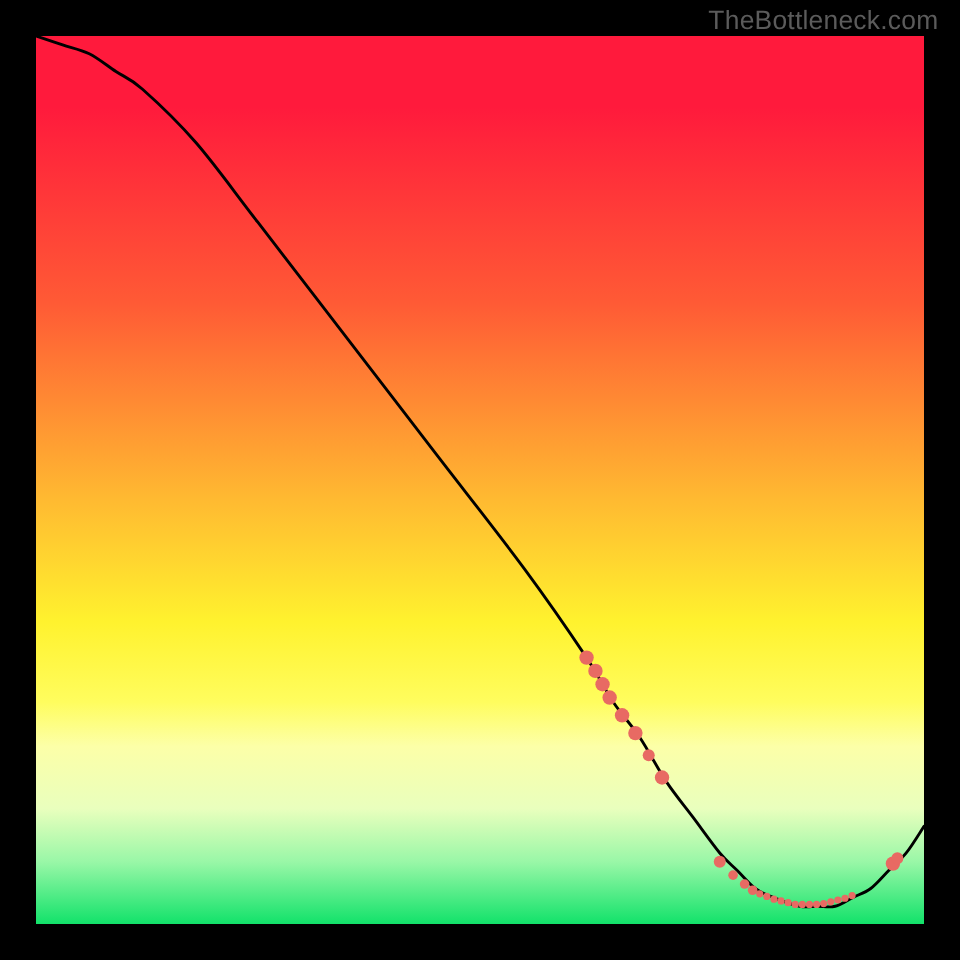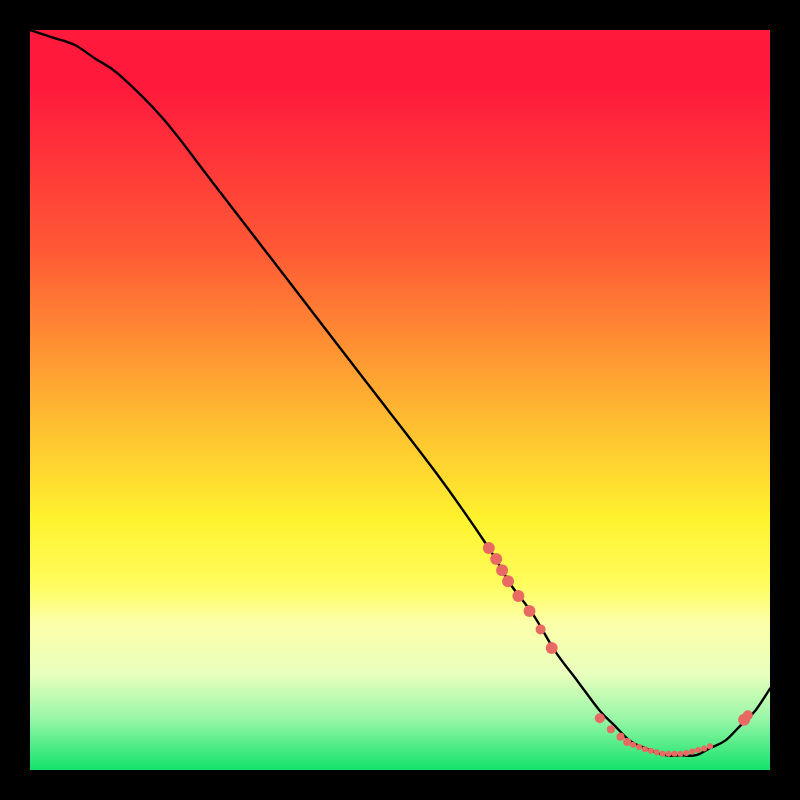--- a/index.html
+++ b/index.html
@@ -54,20 +54,21 @@
     top: 0;
     width: 740px;
     height: 740px;
     display: block;
   }
 </style>
 </head>
 <body>
 
 <div class="frame">
+  <div class="watermark">TheBottleneck.com</div>
 
   <div class="plot-area">
     <svg class="overlay" viewBox="0 0 740 740" preserveAspectRatio="none">
       <path id="curve-path" fill="none" stroke="#000" stroke-width="2.4" stroke-linecap="round" stroke-linejoin="round" d="M 0.00 0.00 C 3.70 1.23, 14.80 4.93, 22.20 7.40 C 29.60 9.87, 37.00 11.10, 44.40 14.80 C 51.80 18.50, 59.20 24.67, 66.60 29.60 C 74.00 34.53, 77.70 34.53, 88.80 44.40 C 99.90 54.27, 117.17 70.30, 133.20 88.80 C 149.23 107.30, 164.03 128.27, 185.00 155.40 C 205.97 182.53, 234.33 219.53, 259.00 251.60 C 283.67 283.67, 308.33 315.73, 333.00 347.80 C 357.67 379.87, 386.03 415.63, 407.00 444.00 C 427.97 472.37, 446.47 499.50, 458.80 518.00 C 471.13 536.50, 473.60 543.90, 481.00 555.00 C 488.40 566.10, 495.80 573.50, 503.20 584.60 C 510.60 595.70, 518.00 610.50, 525.40 621.60 C 532.80 632.70, 540.20 641.33, 547.60 651.20 C 555.00 661.07, 563.63 673.40, 569.80 680.80 C 575.97 688.20, 579.67 690.67, 584.60 695.60 C 589.53 700.53, 594.47 706.70, 599.40 710.40 C 604.33 714.10, 608.03 715.33, 614.20 717.80 C 620.37 720.27, 630.23 723.97, 636.40 725.20 C 642.57 726.43, 646.27 725.20, 651.20 725.20 C 656.13 725.20, 661.07 726.43, 666.00 725.20 C 670.93 723.97, 675.87 720.27, 680.80 717.80 C 685.73 715.33, 690.67 714.10, 695.60 710.40 C 700.53 706.70, 705.47 700.53, 710.40 695.60 C 715.33 690.67, 720.27 686.97, 725.20 680.80 C 730.13 674.63, 737.53 662.30, 740.00 658.60"></path>
       <g id="dots-group">
           <circle cx="458.80" cy="518.00" r="6" fill="#e86a63"></circle>
           <circle cx="466.20" cy="529.10" r="6" fill="#e86a63"></circle>
           <circle cx="472.12" cy="540.20" r="6" fill="#e86a63"></circle>
           <circle cx="478.04" cy="551.30" r="6" fill="#e86a63"></circle>
           <circle cx="488.40" cy="566.10" r="6" fill="#e86a63"></circle>

